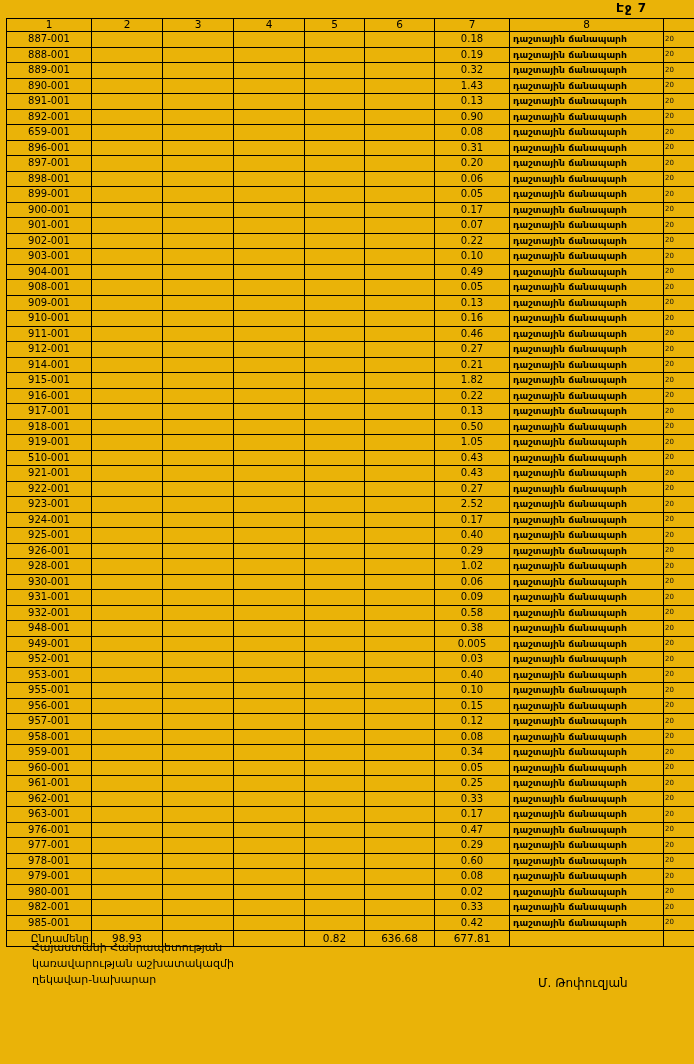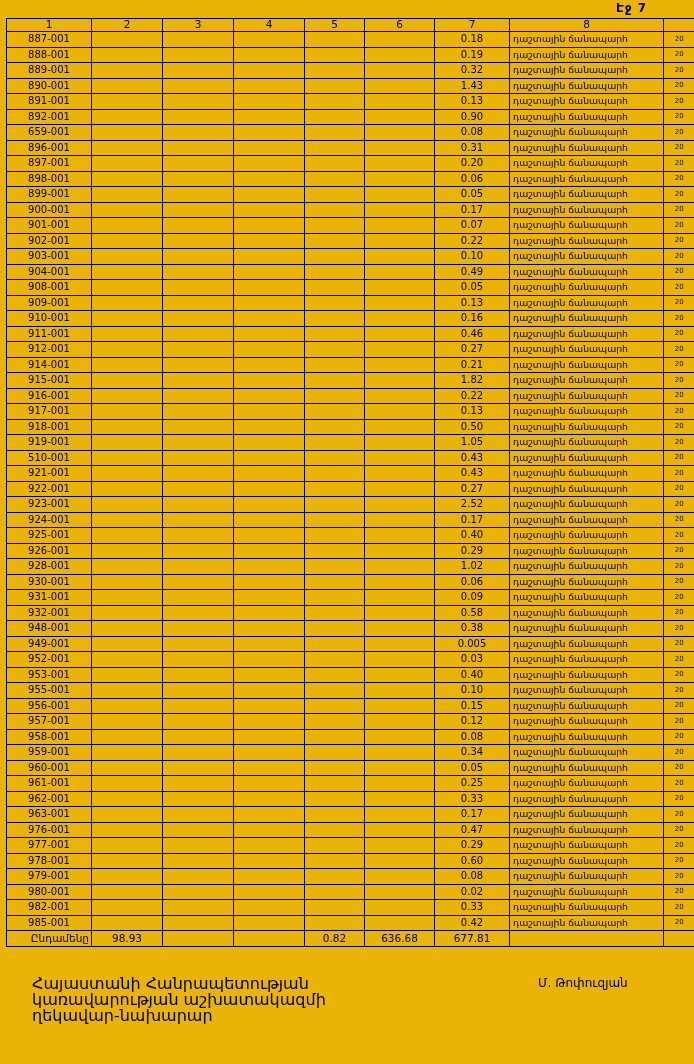--- a/index.html
+++ b/index.html
@@ -22,28 +22,28 @@
     border:1px solid #000;
     padding:0 2px;
     height:14.5px;
     overflow:hidden;white-space:nowrap;
     line-height:1.05;
     vertical-align:middle;
   }
   thead th{height:12px;font-weight:normal;font-size:10.5px;text-align:center;}
   td.c1{text-align:center;font-size:10px;}
   td.c7{text-align:center;font-size:10px;}
-  td.c8{text-align:left;font-size:9.3px;padding-left:3px;letter-spacing:0;}
-  td.c9{font-size:7px;text-align:center;padding:0 1px;color:#111;border-right:none;margin-left:44px;}
+  td.c8{text-align:left;font-size:9.3px;padding-left:3px;letter-spacing:0;font-weight:bold;}
+  td.c9{font-size:7px;text-align:left;padding:0 1px;color:#111;border-right:none;margin-left:44px;}
   tfoot td{height:15px;}
   td.total-label{text-align:right;padding-left:4px;font-size:10.5px;}
   td.num{text-align:center;font-size:10.5px;}
   .footer-lines{
-    position:absolute;left:32px;top:976px;
-    font-size:16px;line-height:16px;
+    position:absolute;left:32px;top:940px;
+    font-size:11px;line-height:16px;
   }
   .signature{
     position:absolute;left:538px;top:976px;
     font-size:12px;
   }
 </style>
 </head>
 <body>
 
 <div class="page">

